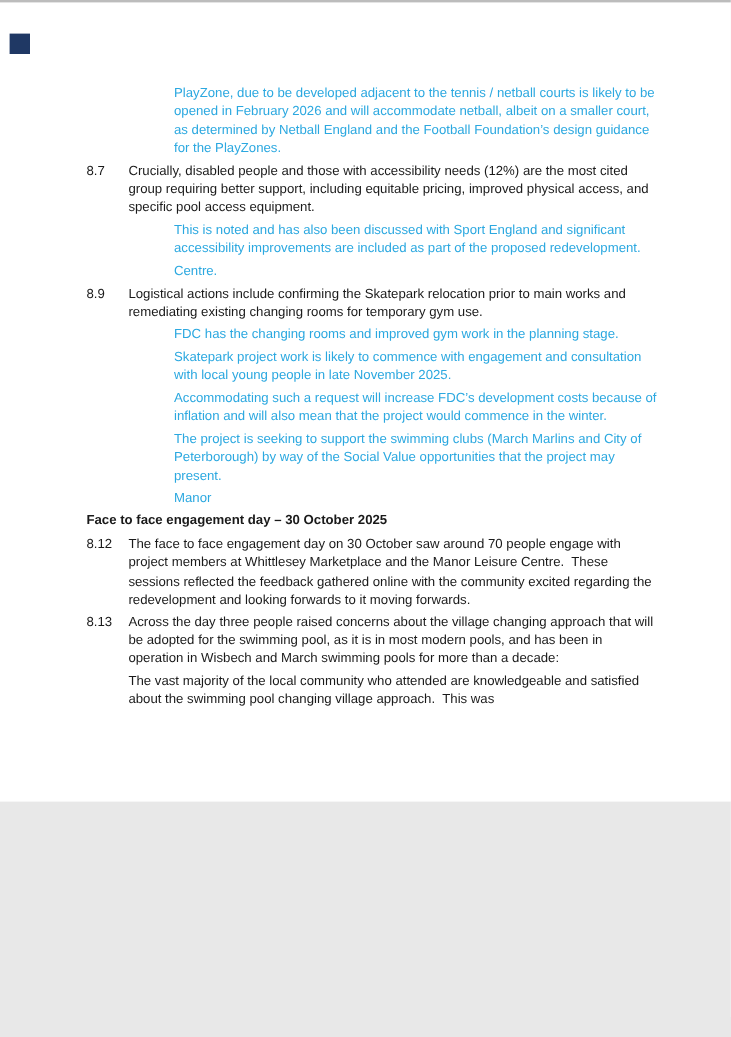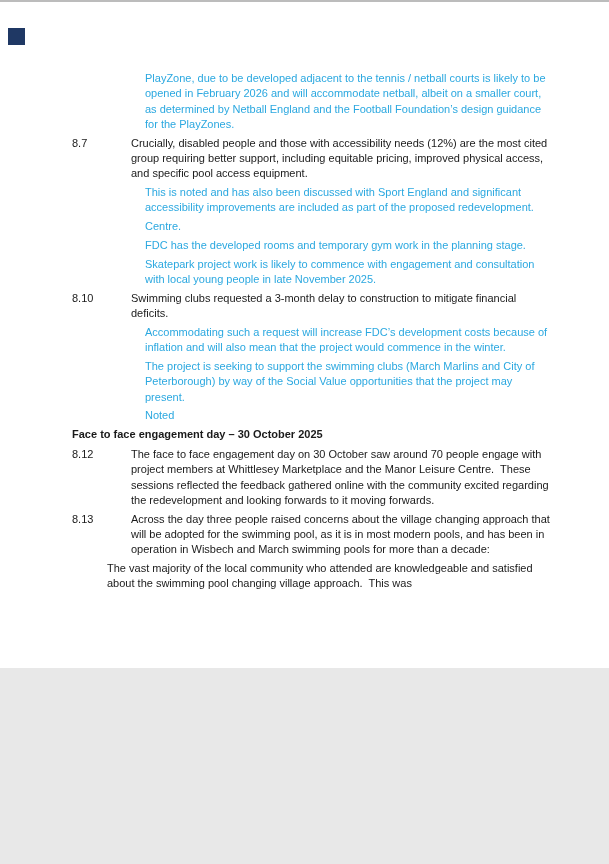--- a/index.html
+++ b/index.html
@@ -22,21 +22,21 @@
     background:#1f3864;
   }
   .corner-marker.top { top:26px; }
   .corner-marker.bottom { top:811px; }
   .content {
     position:absolute;
     left:72px; top:69px;
     width:480px;
   }
   .block { margin:0 0 3.5px 0; }
-  .numbered { display:flex;gap:24px; }
+  .numbered { display:flex; }
   .num { flex:0 0 35px; width:35px; }
   .body-txt { width:440px; }
   .response {
     margin-left:73px;
     width:403px;
     color:#2BA8E0;
   }
   .plain {
     margin-left:35px;
     width:440px;
@@ -69,36 +69,36 @@
     <div class="block numbered">
       <span class="num">8.7</span>
       <span class="body-txt txt">Crucially, disabled people and those with accessibility needs (12%) are the most cited group requiring better support, including equitable pricing, improved physical access, and specific pool access equipment.</span>
     </div>
 
     <div class="block response txt">This is noted and has also been discussed with Sport England and significant accessibility improvements are included as part of the proposed redevelopment.</div>
 
 
     <div class="block response txt">Centre.</div>
 
+    <div class="block numbered">
+      <span class="num">8.9</span>
+      <span class="body-txt txt">Logistical actions include confirming the Skatepark relocation prior to main works and remediating existing changing rooms for temporary gym use.</span>
+    </div>
 
-    <div class="block response txt">FDC has the developed rooms and temporary gym work in the planning stage.</div>
+    <div class="block response txt">FDC has the changing rooms and improved gym work in the planning stage.</div>
 
     <div class="block response txt">Skatepark project work is likely to commence with engagement and consultation with local young people in late November 2025.</div>
 
-    <div class="block numbered">
-      <span class="num">8.10</span>
-      <span class="body-txt txt">Swimming clubs requested a 3-month delay to construction to mitigate financial deficits.</span>
-    </div>
 
     <div class="block response txt">Accommodating such a request will increase FDC’s development costs because of inflation and will also mean that the project would commence in the winter.</div>
 
     <div class="block response txt">The project is seeking to support the swimming clubs (March Marlins and City of Peterborough) by way of the Social Value opportunities that the project may present.</div>
 
 
-    <div class="block response txt">Noted</div>
+    <div class="block response txt">Manor</div>
 
     <div class="block heading">Face to face engagement day – 30 October 2025</div>
 
     <div class="block numbered">
       <span class="num">8.12</span>
       <span class="body-txt txt">The face to face engagement day on 30 October saw around 70 people engage with project members at Whittlesey Marketplace and the Manor Leisure Centre.  These sessions reflected the feedback gathered online with the community excited regarding the redevelopment and looking forwards to it moving forwards.</span>
     </div>
 
     <div class="block numbered">
       <span class="num">8.13</span>

